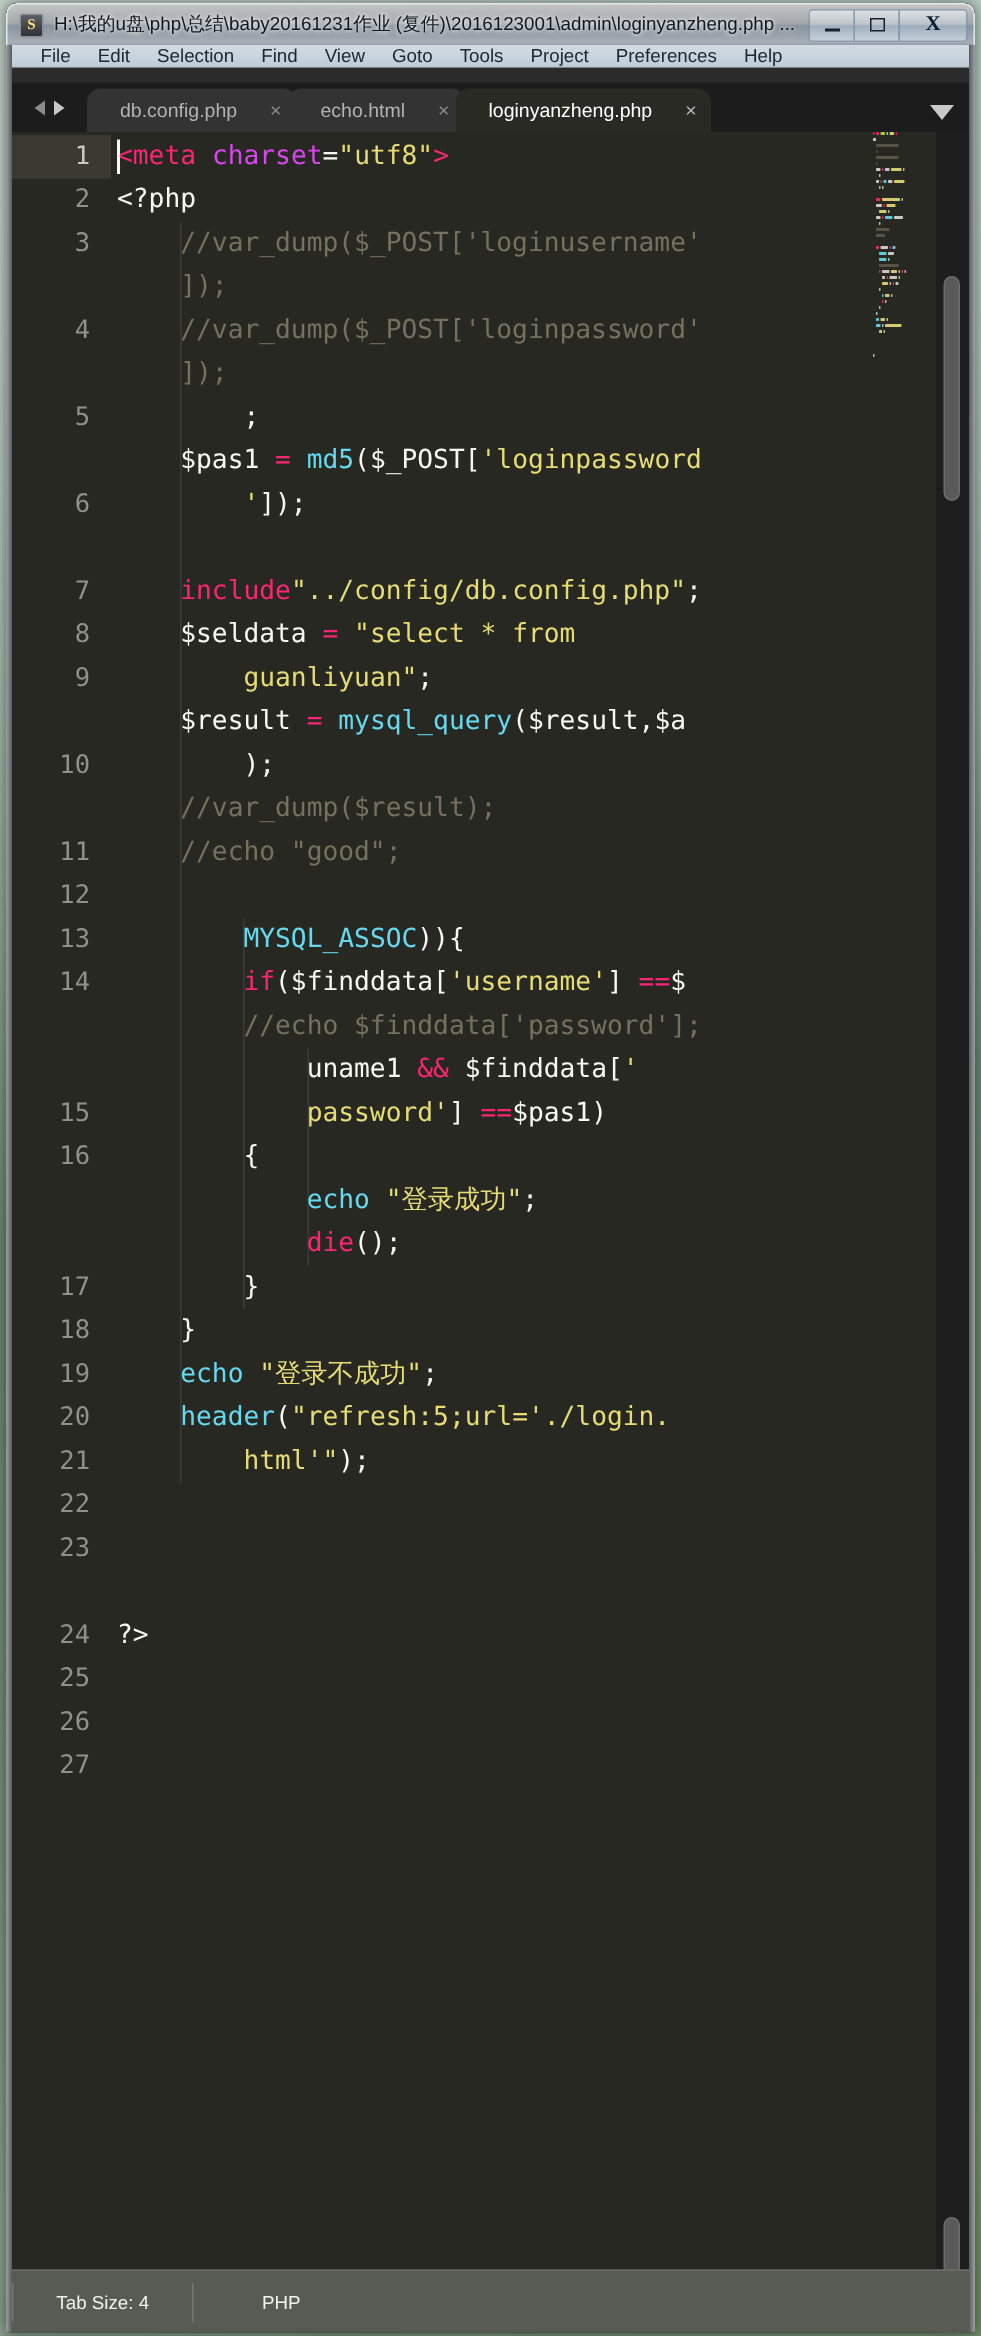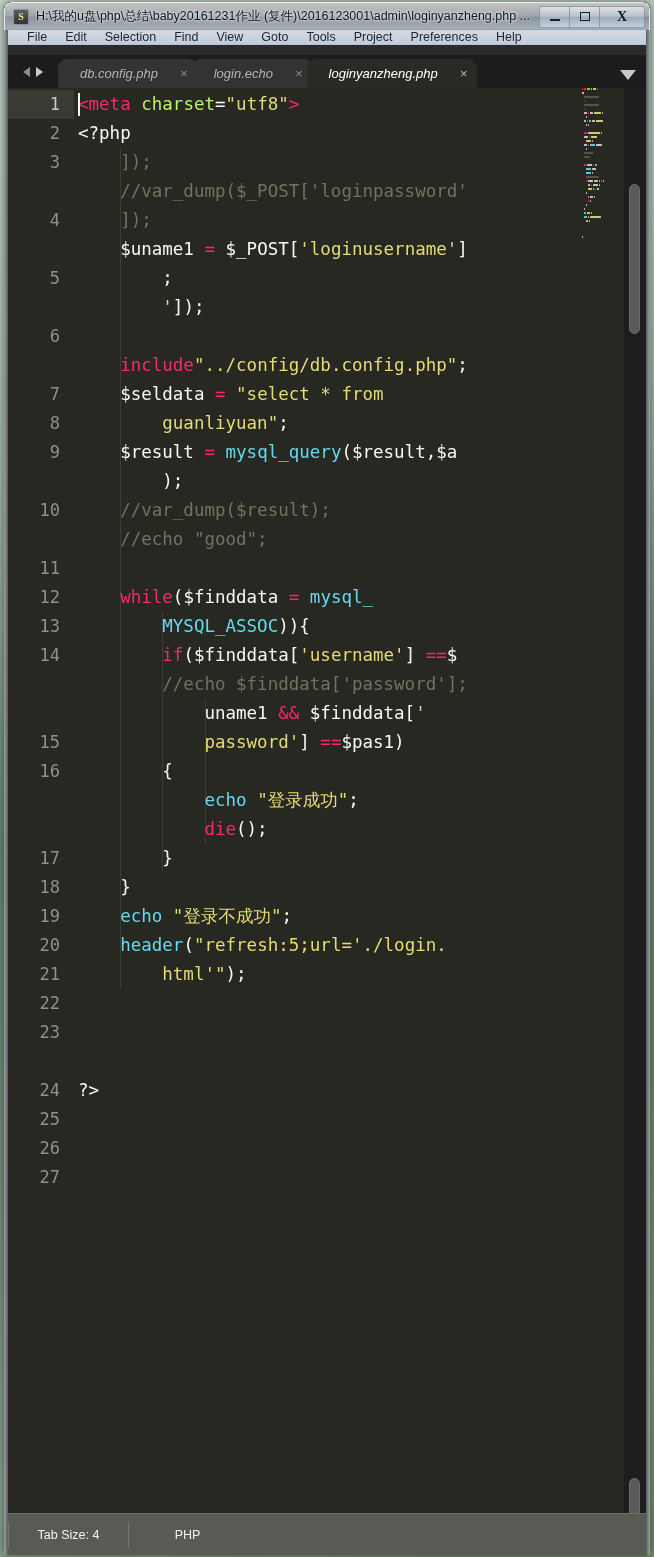--- a/index.html
+++ b/index.html
@@ -172,21 +172,21 @@
   }
   .cl.blank { color:transparent; }
 
   
   .k  { color:#f92672; }          
   .op { color:#f92672; }
   .fn { color:#66d9ef; }          
   .st { color:#e6db74; }          
   .cm { color:#75715e; }          
   .v  { color:#f8f8f2; }          
-  .at { color:#bef264; }          
+  .at { color:#d946ef; }          
 
   
   #caret {
     position:absolute; left:0px; top:3px; width:2px; height:23px;
     background:#f8f8f0;
   }
 
   
   #minimap {
     position:absolute; right:26px; top:86px; width:44px; bottom:42px;
@@ -263,29 +263,29 @@
       <div class="menu-item">Project</div>
       <div class="menu-item">Preferences</div>
       <div class="menu-item">Help</div>
     </div>
 
   <div id="tabbar">
     <div id="tab-arrows">
       <span class="tri left"></span>
       <span class="tri right"></span>
     </div>
-    <div id="tabs-host" style="display:flex;align-items:flex-start;font-style:italic;">
+    <div id="tabs-host" style="display:flex;align-items:flex-start;">
         <div class="tab inactive" style="z-index: 3;">
           <span class="tab-shape"></span>
           <span class="tab-label">db.config.php</span>
           <span class="tab-close">×</span>
         </div>
         <div class="tab inactive" style="z-index: 2;">
           <span class="tab-shape"></span>
-          <span class="tab-label">login.echo</span>
+          <span class="tab-label">echo.html</span>
           <span class="tab-close">×</span>
         </div>
         <div class="tab active" style="z-index: 5;">
           <span class="tab-shape"></span>
           <span class="tab-label">loginyanzheng.php</span>
           <span class="tab-close">×</span>
         </div>
       </div>
     <div id="tab-menu"></div>
   </div>
@@ -332,36 +332,36 @@
         <div class="ln">27</div>
       </div>
     <div id="code">
       <div id="indent-guides">
           <div class="iguide" style="left: 46.2px; top: 60px; height: 841px;"></div>
           <div class="iguide" style="left: 88.4px; top: 524px; height: 261px;"></div>
           <div class="iguide" style="left: 130.6px; top: 611px; height: 145px;"></div>
         </div>
     <div class="cl"><span class="k">&lt;</span><span class="k">meta</span><span class="v"> </span><span class="at">charset</span><span class="v">=</span><span class="st">"utf8"</span><span class="k">&gt;</span><span id="caret"></span></div>
         <div class="cl"><span class="v">&lt;?php</span></div>
+        <div class="cl"><span class="cm">    //var_dump($_POST['loginusername'</span></div>
         <div class="cl"><span class="cm">    ]);</span></div>
         <div class="cl"><span class="cm">    //var_dump($_POST['loginpassword'</span></div>
         <div class="cl"><span class="cm">    ]);</span></div>
-        <div class="cl"><span class="v">    $uname1 </span><span class="op">=</span><span class="v"> $_POST[</span><span class="st">'loginusername'</span><span class="v">]</span></div>
         <div class="cl"><span class="v">        ;</span></div>
+        <div class="cl"><span class="v">    $pas1 </span><span class="op">=</span><span class="v"> </span><span class="fn">md5</span><span class="v">($_POST[</span><span class="st">'loginpassword</span></div>
         <div class="cl"><span class="v">        </span><span class="st">'</span><span class="v">]);</span></div>
         <div class="cl blank">&nbsp;</div>
         <div class="cl"><span class="v">    </span><span class="k">include</span><span class="st">"../config/db.config.php"</span><span class="v">;</span></div>
         <div class="cl"><span class="v">    $seldata </span><span class="op">=</span><span class="v"> </span><span class="st">"select * from</span></div>
         <div class="cl"><span class="v">        </span><span class="st">guanliyuan"</span><span class="v">;</span></div>
         <div class="cl"><span class="v">    $result </span><span class="op">=</span><span class="v"> </span><span class="fn">mysql_query</span><span class="v">($result,$a</span></div>
         <div class="cl"><span class="v">        );</span></div>
         <div class="cl"><span class="cm">    //var_dump($result);</span></div>
         <div class="cl"><span class="cm">    //echo "good";</span></div>
         <div class="cl blank">&nbsp;</div>
-        <div class="cl"><span class="v">    </span><span class="k">while</span><span class="v">($finddata </span><span class="op">=</span><span class="v"> </span><span class="fn">mysql_</span></div>
         <div class="cl"><span class="v">        </span><span class="fn">MYSQL_ASSOC</span><span class="v">)){</span></div>
         <div class="cl"><span class="v">        </span><span class="k">if</span><span class="v">($finddata[</span><span class="st">'username'</span><span class="v">] </span><span class="op">==</span><span class="v">$</span></div>
         <div class="cl"><span class="cm">        //echo $finddata['password'];</span></div>
         <div class="cl"><span class="v">            uname1 </span><span class="op">&amp;&amp;</span><span class="v"> $finddata[</span><span class="st">'</span></div>
         <div class="cl"><span class="v">            </span><span class="st">password'</span><span class="v">] </span><span class="op">==</span><span class="v">$pas1)</span></div>
         <div class="cl"><span class="v">        {</span></div>
         <div class="cl"><span class="v">            </span><span class="fn">echo</span><span class="v"> </span><span class="st">"登录成功"</span><span class="v">;</span></div>
         <div class="cl"><span class="v">            </span><span class="k">die</span><span class="v">();</span></div>
         <div class="cl"><span class="v">        }</span></div>
         <div class="cl"><span class="v">    }</span></div>

